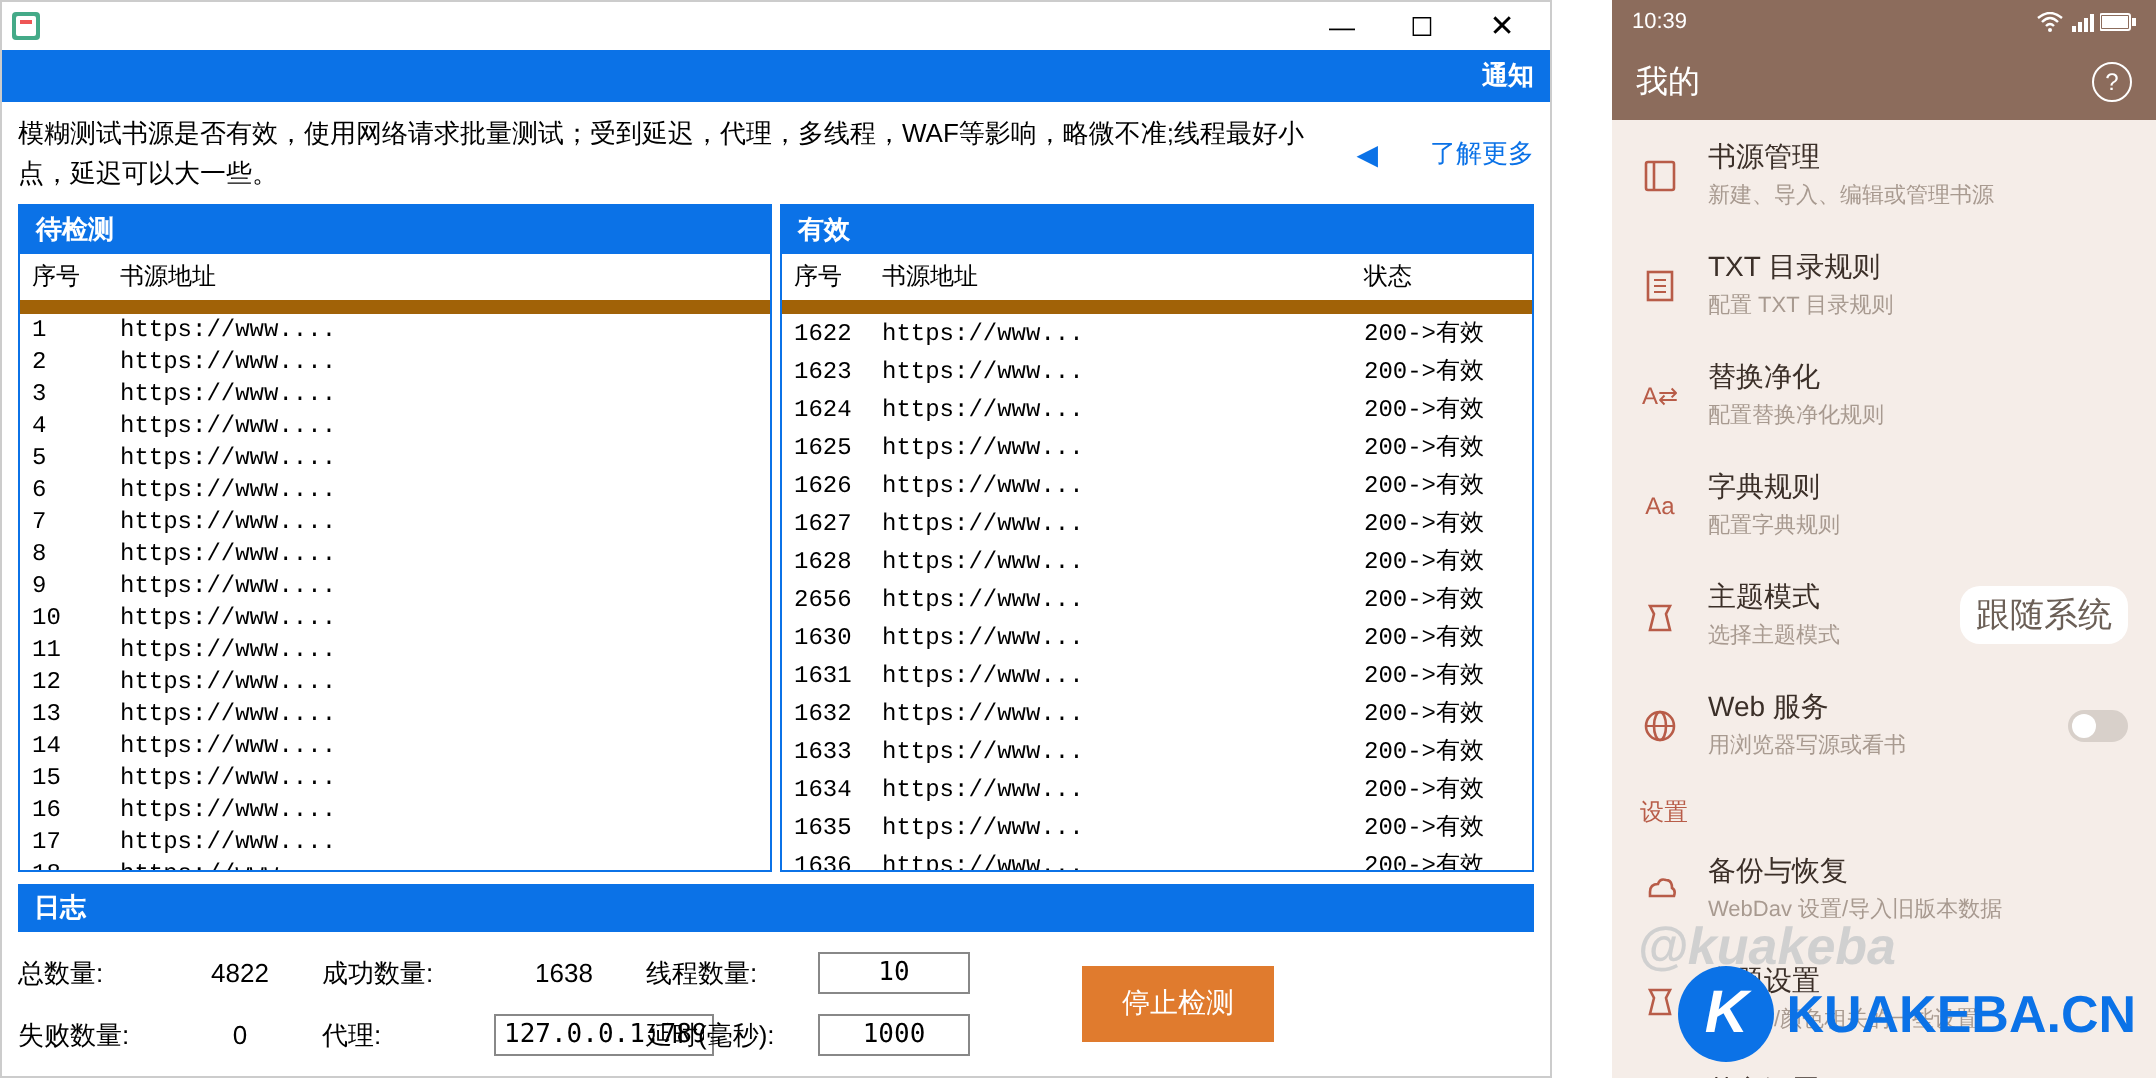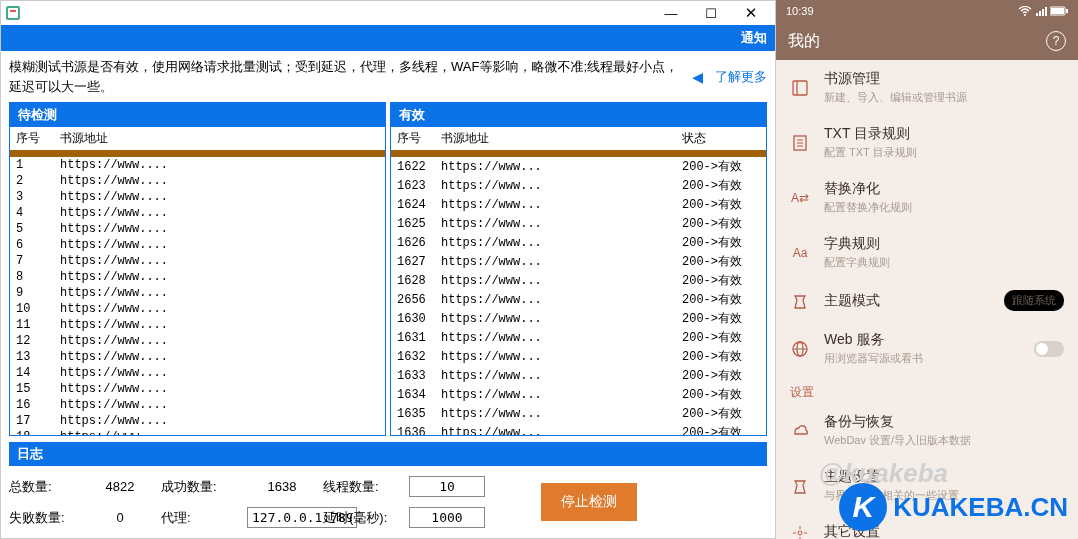--- a/index.html
+++ b/index.html
@@ -47,21 +47,21 @@
   color: #fff;
   padding: 4px 8px;
   font-size: 13px;
   font-weight: bold;
   text-align: right;
 }
 .notice-body {
   display: flex;
   align-items: center;
   padding: 6px 8px;
-  gap: 8px;
+  gap: 22px;
 }
 .notice-text {
   flex: 1;
   font-size: 13px;
   line-height: 1.5;
   color: #000;
 }
 .notice-link {
   color: #0b72e7;
   font-size: 13px;
@@ -158,20 +158,21 @@
   margin-left: 40px;
 }
 
 .mobile-app {
   flex: 1;
   height: 539px;
   background: #F5EDE8;
   display: flex;
   flex-direction: column;
   position: relative;
+  margin-left: 30px;
 }
 .statusbar {
   background: #8C6C5C;
   color: #fff;
   height: 22px;
   display: flex;
   align-items: center;
   padding: 0 10px;
   font-size: 11px;
 }
@@ -224,23 +225,23 @@
   font-size: 11px;
   color: #a89a90;
   margin-top: 2px;
 }
 .section-label {
   font-size: 12px;
   color: #B85C48;
   padding: 8px 14px 2px 14px;
 }
 .badge {
-  background: #000000;
+  background: #ffffff;
   color: #6b5f56;
-  font-size: 11px;
+  font-size: 17px;
   padding: 3px 8px;
   border-radius: 10px;
 }
 .toggle-off {
   width: 30px;
   height: 16px;
   background: #d8d0ca;
   border-radius: 8px;
   position: relative;
 }
@@ -590,20 +591,21 @@
         </div>
       </div>
       <div class="menu-item">
         <span class="menu-icon">
           <svg width="18" height="18" viewBox="0 0 18 18">
             <path d="M4 4 L14 4 L12 8 L14 16 L4 16 L6 8 Z" stroke="#B85C48" fill="none" stroke-width="1.3"></path>
           </svg>
         </span>
   <div class="menu-text">
           <div class="menu-title">主题模式</div>
+  <div class="menu-sub">选择主题模式</div>
         </div>
         <span class="badge">跟随系统</span>
       </div>
       <div class="menu-item">
         <span class="menu-icon">
           <svg width="18" height="18" viewBox="0 0 18 18">
             <circle cx="9" cy="9" r="7" stroke="#B85C48" fill="none" stroke-width="1.3"></circle>
             <ellipse cx="9" cy="9" rx="3" ry="7" stroke="#B85C48" fill="none" stroke-width="1.3"></ellipse>
             <line x1="2" y1="9" x2="16" y2="9" stroke="#B85C48"></line>
           </svg>

